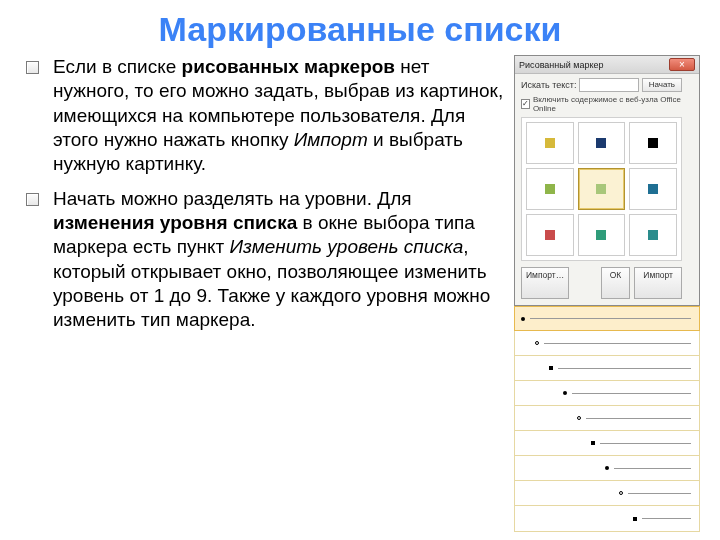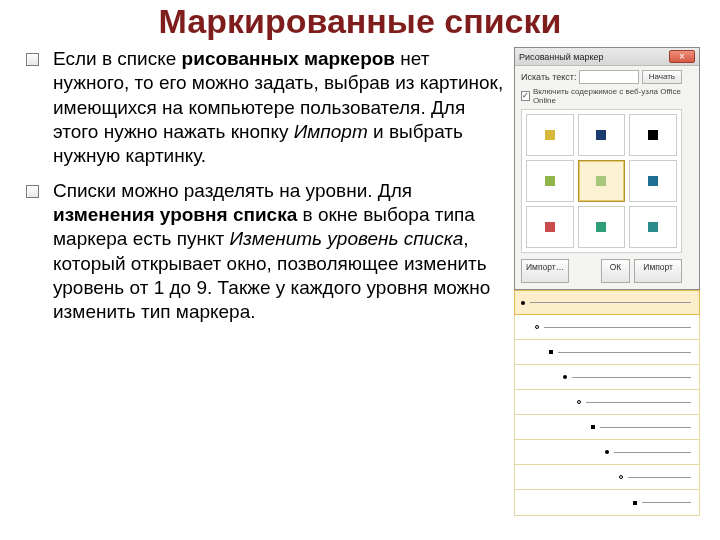--- a/index.html
+++ b/index.html
@@ -8,22 +8,22 @@
     height: 540px;
     background: #ffffff;
     font-family: Arial, "Helvetica Neue", sans-serif;
     position: relative;
     overflow: hidden;
   }
   .slide-title {
     text-align: center;
     font-size: 34px;
     font-weight: bold;
-    color: #7f1d1d;
-    padding-top: 2px;
+    color: #3b82f6;
+    padding-top: 10px;
     padding-bottom: 6px;
   }
   .content {
     display: flex;
     flex-direction: row;
     padding: 0 20px 0 26px;
   }
   .text-col {
     flex: 1;
     padding-right: 6px;
@@ -128,21 +128,21 @@
   .marker-cell.sel {
     border: 1px solid #b29330;
     box-shadow: inset 0 0 0 1px #e6c96a;
     background: #fbf2d3;
   }
   .mk { width: 10px; height: 10px; }
   .dialog-btnrow {
     display: flex; justify-content: flex-end; gap: 4px; margin-top: 6px;
   }
   .dlg-btn {
-    height: 24px; padding: 0 8px;
+    height: 32px; padding: 0 8px;
     background: linear-gradient(#fdfdfd,#e5e5e5);
     border: 1px solid #aaaaaa;
     font-size: 8.5px; line-height: 14px;
   }
   .dlg-btn.left { margin-right: auto; padding:0 4px;}
 
   
   .level-list {
     border: 1px solid #e6d8a2;
     background: #fff;
@@ -182,21 +182,21 @@
     <div class="bullet-item">
       <div class="bullet-marker"></div>
       <div class="bullet-text">
         <span>Если в списке </span><span class="b">рисованных маркеров</span><span> нет нужного, то его можно задать, выбрав из картинок, имеющихся на компьютере пользователя. Для этого нужно нажать кнопку </span><span class="i">Импорт</span><span> и выбрать нужную картинку.</span>
       </div>
     </div>
 
     <div class="bullet-item">
       <div class="bullet-marker"></div>
       <div class="bullet-text">
-        <span>Списки можно разделять на уровни. Для </span><span class="b">изменения уровня списка</span><span> в окне выбора типа маркера есть пункт </span><span class="i">Изменить уровень списка</span><span>, который открывает окно, позволяющее изменить уровень от 1 до 9. Также у каждого уровня можно изменить тип маркера.</span>
+        <span>Начать можно разделять на уровни. Для </span><span class="b">изменения уровня списка</span><span> в окне выбора типа маркера есть пункт </span><span class="i">Изменить уровень списка</span><span>, который открывает окно, позволяющее изменить уровень от 1 до 9. Также у каждого уровня можно изменить тип маркера.</span>
       </div>
     </div>
 
   </div>
 
   <div class="right-col">
 
     <div class="dialog">
       <div class="dialog-titlebar">
         <span>Рисованный маркер</span>

